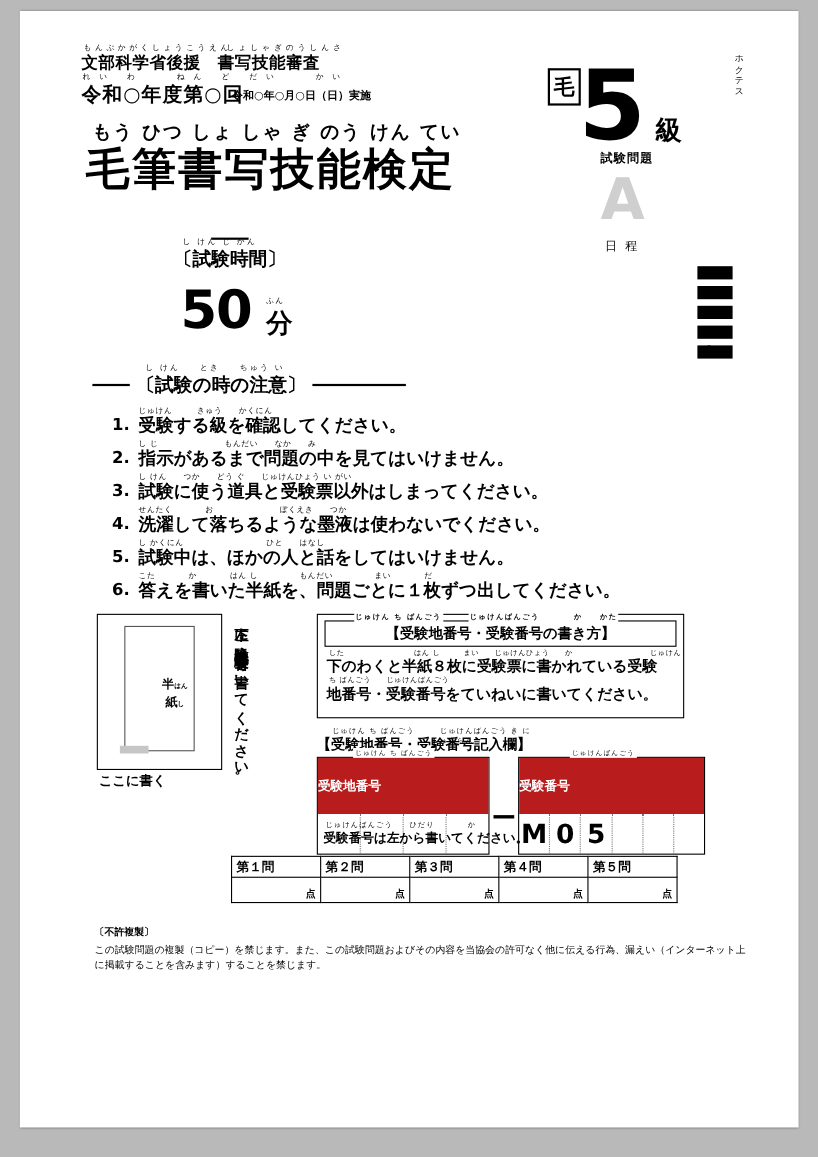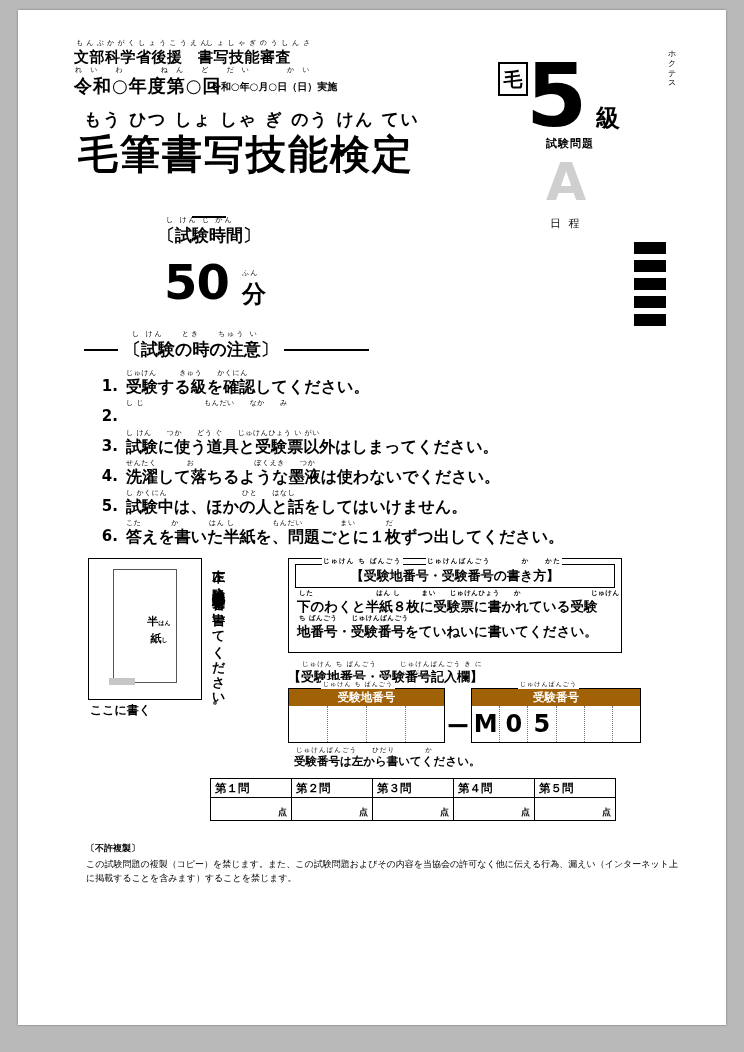--- a/index.html
+++ b/index.html
@@ -364,21 +364,21 @@
     padding: 4px 8px 8px 8px;
     font-size: 13.5px;
     font-weight: bold;
     line-height: 1.85;
   }
   .howto-line { position: relative; white-space: nowrap; }
   .howto-line .r {
     position: absolute;
     top: -7px;
     font-size: 6.5px;
-    font-weight: bold;
+    font-weight: normal;
     letter-spacing: 0.5px;
   }
   
   .entry-title {
     position: absolute;
     left: 232px;
     top: 638px;
     font-size: 13px;
     font-weight: bold;
   }
@@ -392,26 +392,26 @@
   .fields {
     position: absolute;
     left: 232px;
     top: 658px;
     width: 332px;
     display: flex;
     align-items: flex-start;
   }
   .fbox { border: 1px solid #000; }
   .fbox .fhead {
-    background: #a16207;
+    background: #b91c1c;
     color: #fff;
-    text-align: center;
+    text-align: left;
     font-size: 11.5px;
     font-weight: bold;
-    padding: 1px 0;
+    padding: 18px 0;
     position: relative;
   }
   .fbox .fhead .r {
     position: absolute;
     top: -1px;
     font-size: 6px;
     letter-spacing: 1px;
     color: #fff;
     font-weight: normal;
   }
@@ -536,20 +536,21 @@
 
   <div class="notes">
     <div class="note-item">
       <span class="note-num">1.</span>
       <span class="note-rb">じゅけん　　　きゅう　　かくにん</span>
       <span class="note-txt">受験する級を確認してください。</span>
     </div>
     <div class="note-item">
       <span class="note-num">2.</span>
       <span class="note-rb">し じ　　　　　　　　もんだい　　なか　　み</span>
+      <span class="note-txt">指示があるまで問題の中を見てはいけません。</span>
     </div>
     <div class="note-item">
       <span class="note-num">3.</span>
       <span class="note-rb">し けん　　つか　　どう ぐ　　じゅけんひょう い がい</span>
       <span class="note-txt">試験に使う道具と受験票以外はしまってください。</span>
     </div>
     <div class="note-item">
       <span class="note-num">4.</span>
       <span class="note-rb">せんたく　　　　お　　　　　　　　ぼくえき　　つか</span>
       <span class="note-txt">洗濯して落ちるような墨液は使わないでください。</span>

